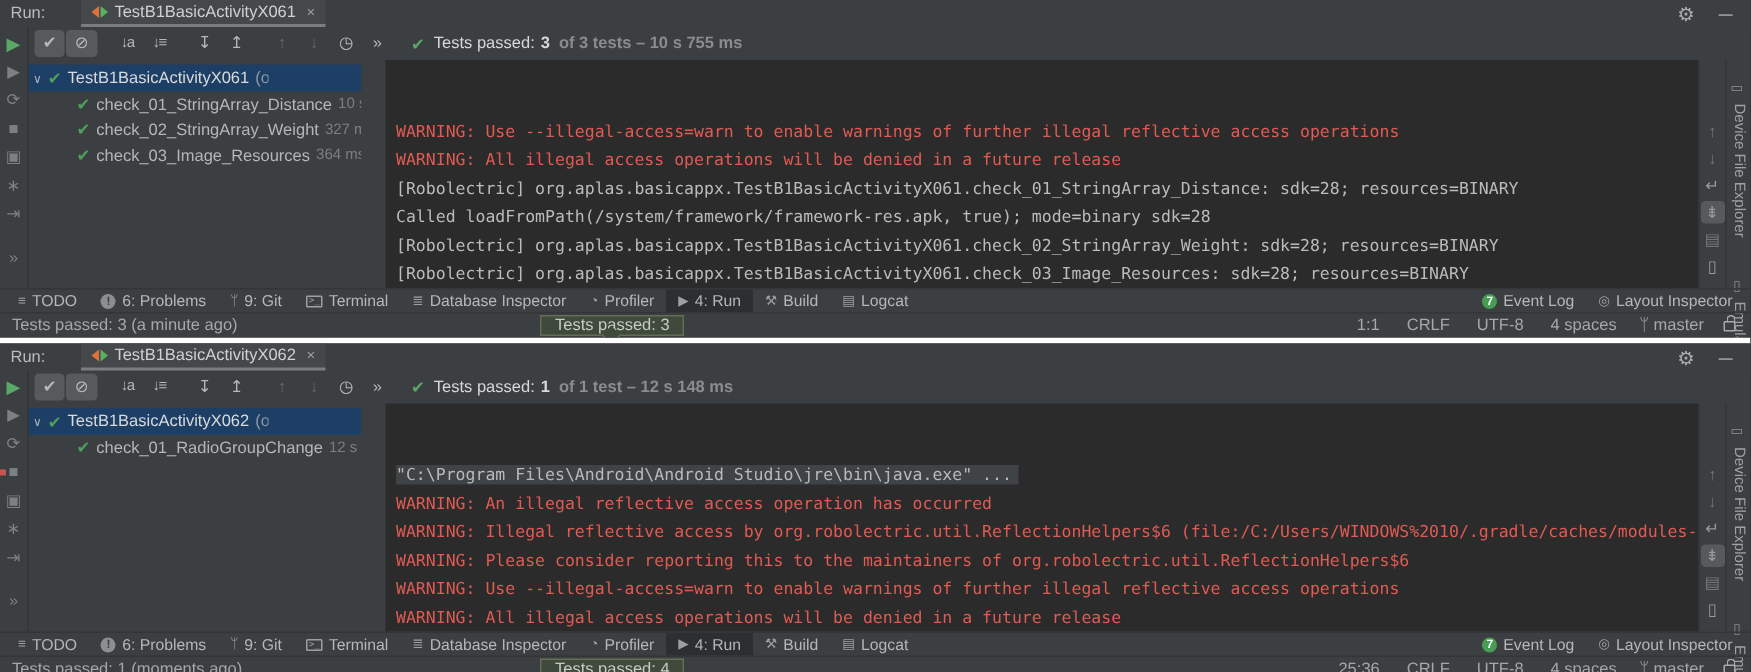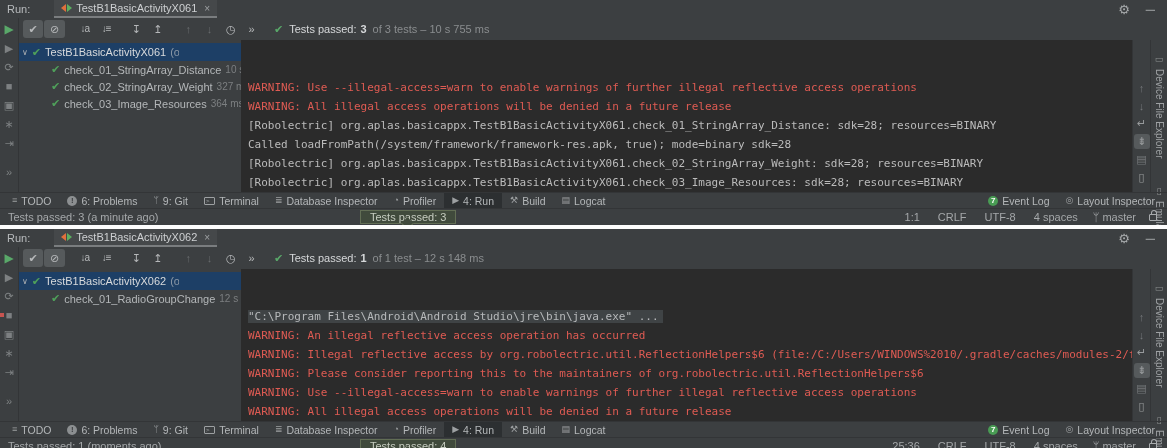--- a/index.html
+++ b/index.html
@@ -34,36 +34,36 @@
   .tt-icons { width:218px; flex:0 0 218px; display:flex; align-items:center; gap:1px; }
   .tt-btn { width:21px; height:18px; display:flex; align-items:center; justify-content:center; border-radius:3px; color:#b6b8ba; font-size:11px; line-height:1; cursor:default; }
   .tt-btn.toggled { background:#565a5c; }
   .tt-btn.disabled { color:#686b6d; }
   .tt-btn.sep-left { margin-left:9px; }
   .tt-btn.small { font-size:10px; letter-spacing:-1px; }
   .summary { display:flex; align-items:center; gap:6px; margin-left:12px; white-space:nowrap; }
   .sum-check { color:#59a869; font-size:11px; }
   .sum-main { color:#d6d8da; display:flex; gap:4px; }
   .sum-main b { font-weight:bold; }
-  .sum-detail { color:#8a8d8f; }
+  .sum-detail { color:#8a8d8f;font-weight:bold; }
 
   .content-row { height:152px; flex:0 0 152px; display:flex; min-height:0; }
   .tree { width:222px; flex:0 0 222px; padding-top:3px; overflow:hidden; }
   .trow { height:17px; display:flex; align-items:center; gap:4px; padding:0 4px 0 16px; white-space:nowrap; overflow:hidden; cursor:default; }
   .trow.root { height:18px; background:#1d3f66; padding-left:3px; }
   .chevron { color:#b0b3b5; font-size:8px; }
   .tcheck { color:#4fa05a; font-size:11px; }
   .trow.child { padding-left:32px; }
   .tname { color:#b4b7b9; }
   .trow.root .tname { color:#d8dadc; }
   .tpkg { color:#8c99a7; overflow:hidden; flex:1 1 auto; }
   .ttime { margin-left:auto; color:#7c7f81; font-size:10px; flex:0 0 auto; }
   .trow.root .ttime { color:#c8cbcd;margin-top:31px; }
 
-  .console { flex:1 1 auto; background:#2b2b2b; font-family:"DejaVu Sans Mono","Liberation Mono",monospace; font-size:11px; line-height:19px; color:#bbbbbb; padding-left:7px; overflow:hidden; white-space:pre; }
+  .console { flex:1 1 auto; background:#2b2b2b; font-family:"DejaVu Sans Mono","Liberation Mono",monospace; font-size:11px; line-height:19px; color:#bbbbbb; padding-left:7px; overflow:hidden; white-space:pre;margin-left:16px; }
   .cline { min-height:19px; }
   .cline.err { color:#df5b53; }
   .cline.hl .ctext { background:#3f4345; color:#b7b9bb; padding-right:4px; }
 
   .console-gutter { width:18px; flex:0 0 18px; background:#3c3f41; border-left:1px solid #333537; display:flex; flex-direction:column; align-items:center; padding-top:40px; gap:3px; position:relative; }
   .cg-icon { width:16px; height:15px; display:flex; align-items:center; justify-content:center; color:#989b9d; font-size:11px; border-radius:3px; cursor:default; }
   .cg-icon.dim { color:#74777a; }
   .cg-icon.toggled { background:#565a5c; }
 
   .right-stripe { width:17px; flex:0 0 17px; border-left:1px solid #333537; display:flex; flex-direction:column; align-items:center; padding-top:14px; gap:28px; }

